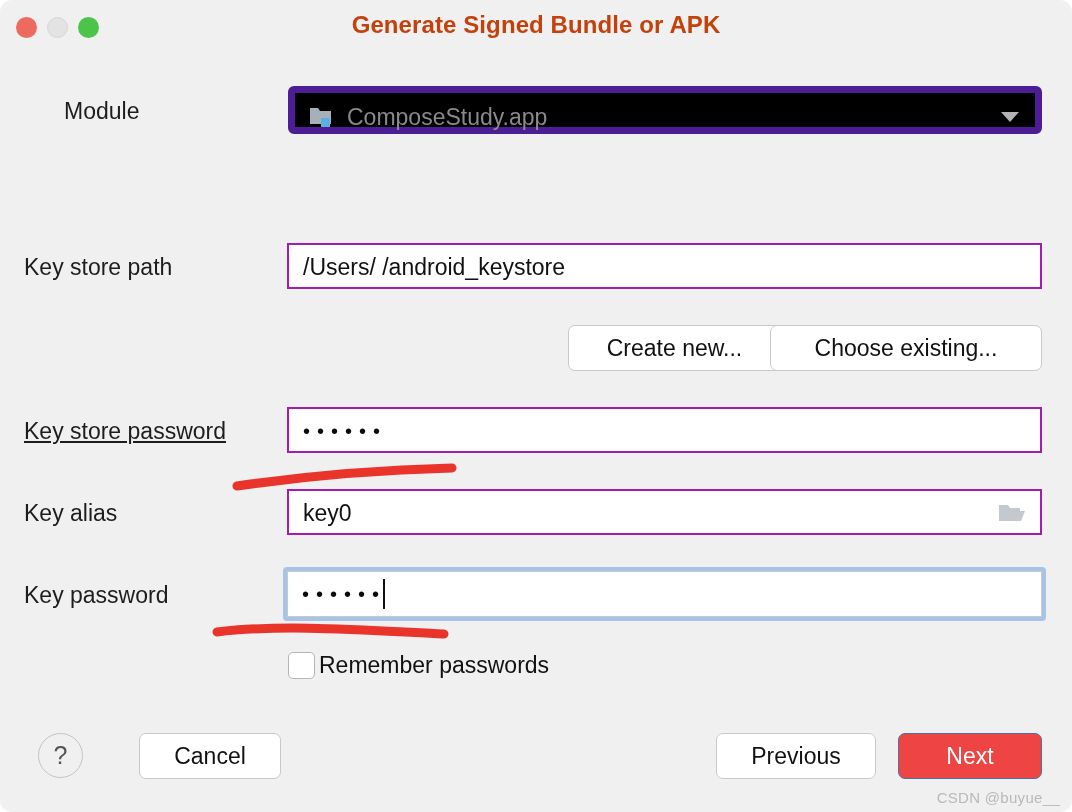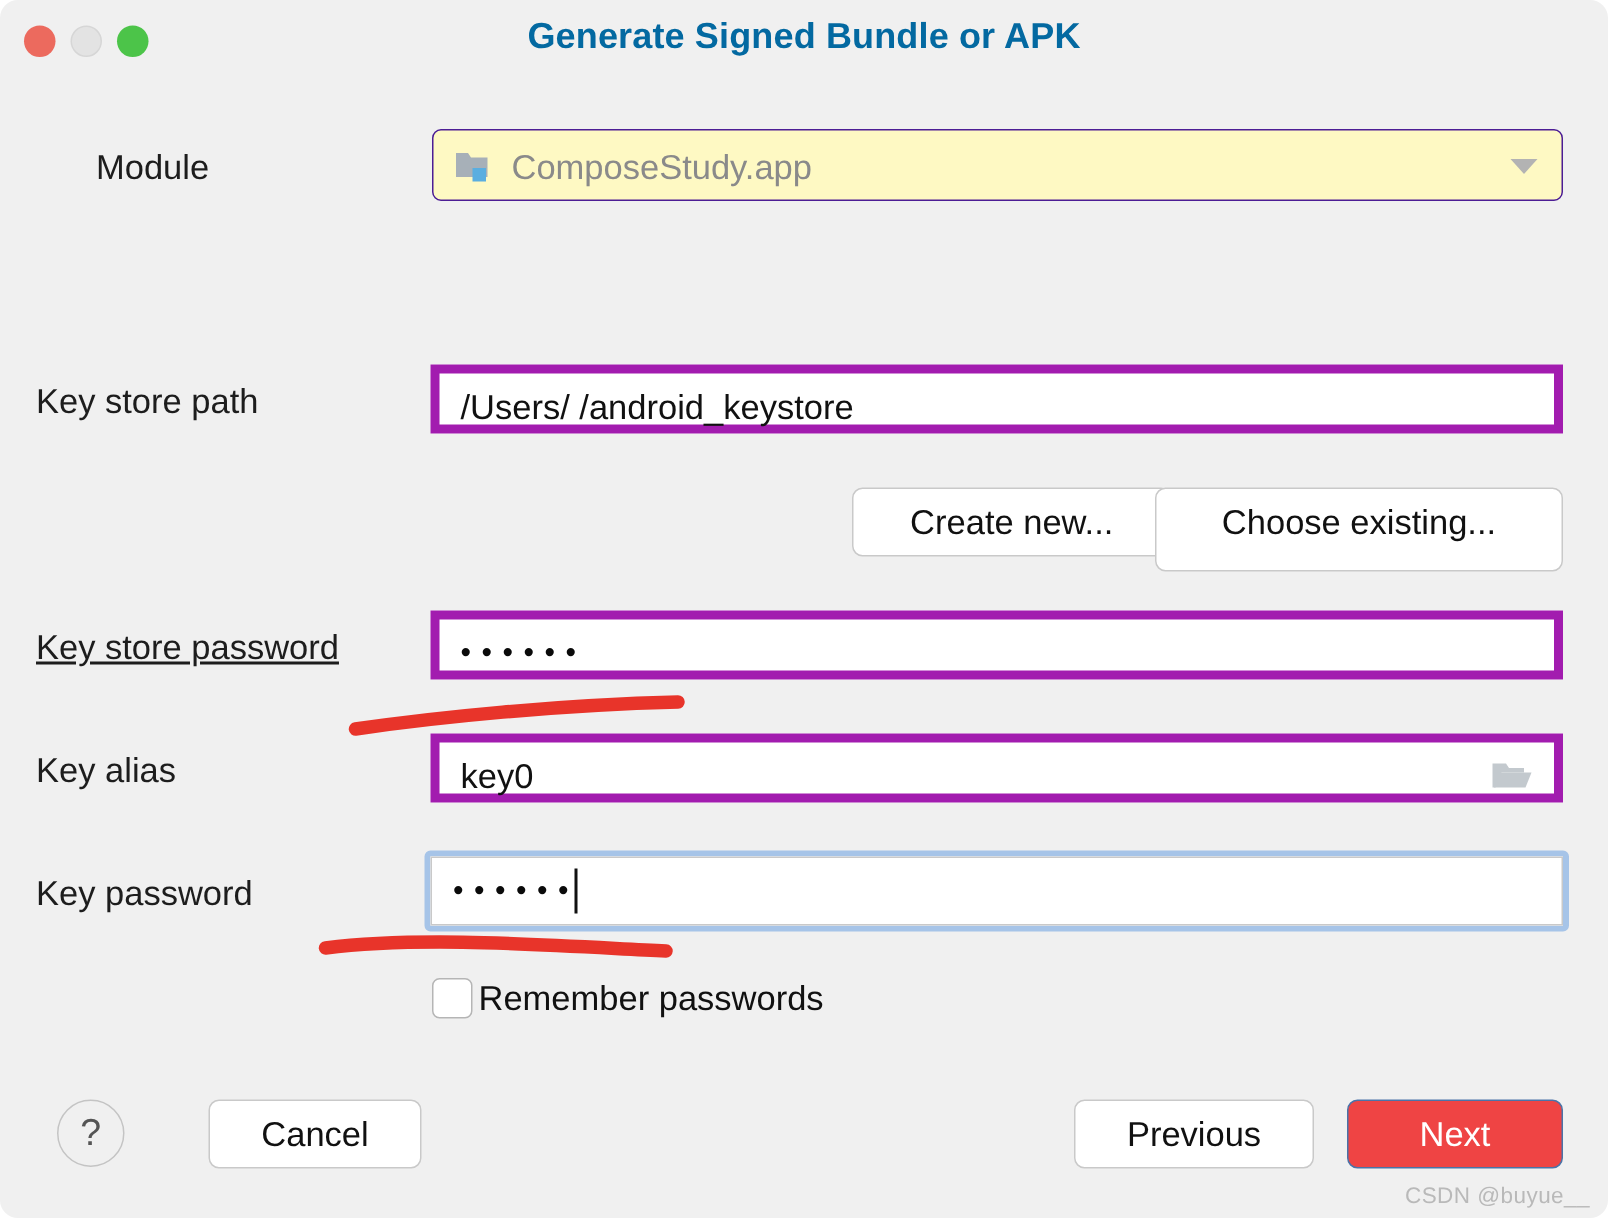--- a/index.html
+++ b/index.html
@@ -43,21 +43,21 @@
   .light-min     { background: #e3e3e3; border: 1px solid #d6d6d6; }
   .light-zoom    { background: #4cc449; }
 
   #window-title {
     position: absolute;
     left: 0; top: 11px;
     width: 1072px;
     text-align: center;
     font-size: 24px;
     font-weight: bold;
-    color: #0369a1;
+    color: #c2410c;
     letter-spacing: 0.1px;
   }
 
   
   .field-label {
     position: absolute;
     left: 24px;
     font-size: 23px;
     color: #1d1d1d;
     white-space: nowrap;
@@ -67,38 +67,38 @@
   #label-ks-pass     { top: 418px; text-decoration: underline; }
   #label-key-alias   { top: 500px; }
   #label-key-pass    { top: 582px; }
 
   
   .input-shell {
     position: absolute;
     left: 287px;
     width: 755px;
     background: #ffffff;
-    border: 6px solid #a21caf;
+    border: 2px solid #a21caf;
   }
   .input-text {
     font-size: 23px;
     color: #111111;
     padding-left: 14px;
     line-height: 44px;
     white-space: nowrap;
     overflow: hidden;
   }
 
   
   #module-combo {
     position: absolute;
     left: 288px; top: 86px;
     width: 754px; height: 48px;
-    background: #fef9c3;
-    border: 1px solid #4c1d95;
+    background: #000000;
+    border: 7px solid #4c1d95;
     border-radius: 6px;
   }
   #module-icon {
     position: absolute;
     left: 14px; top: 13px;
     width: 24px; height: 22px;
   }
   #module-value {
     position: absolute;
     left: 52px; top: 9px;
@@ -187,21 +187,21 @@
     font-family: "Liberation Sans", sans-serif;
   }
   #btn-create-new {
     left: 524px; top: 325px;
     width: 213px; height: 46px;
     line-height: 44px;
     margin-left: 44px;
   }
   #btn-choose-existing {
     left: 770px; top: 325px;
-    width: 272px; height: 56px;
+    width: 272px; height: 46px;
     line-height: 44px;
   }
 
   
   #remember-row {
     position: absolute;
     left: 288px; top: 652px;
     display: flex;
     align-items: center;
     gap: 4px;

